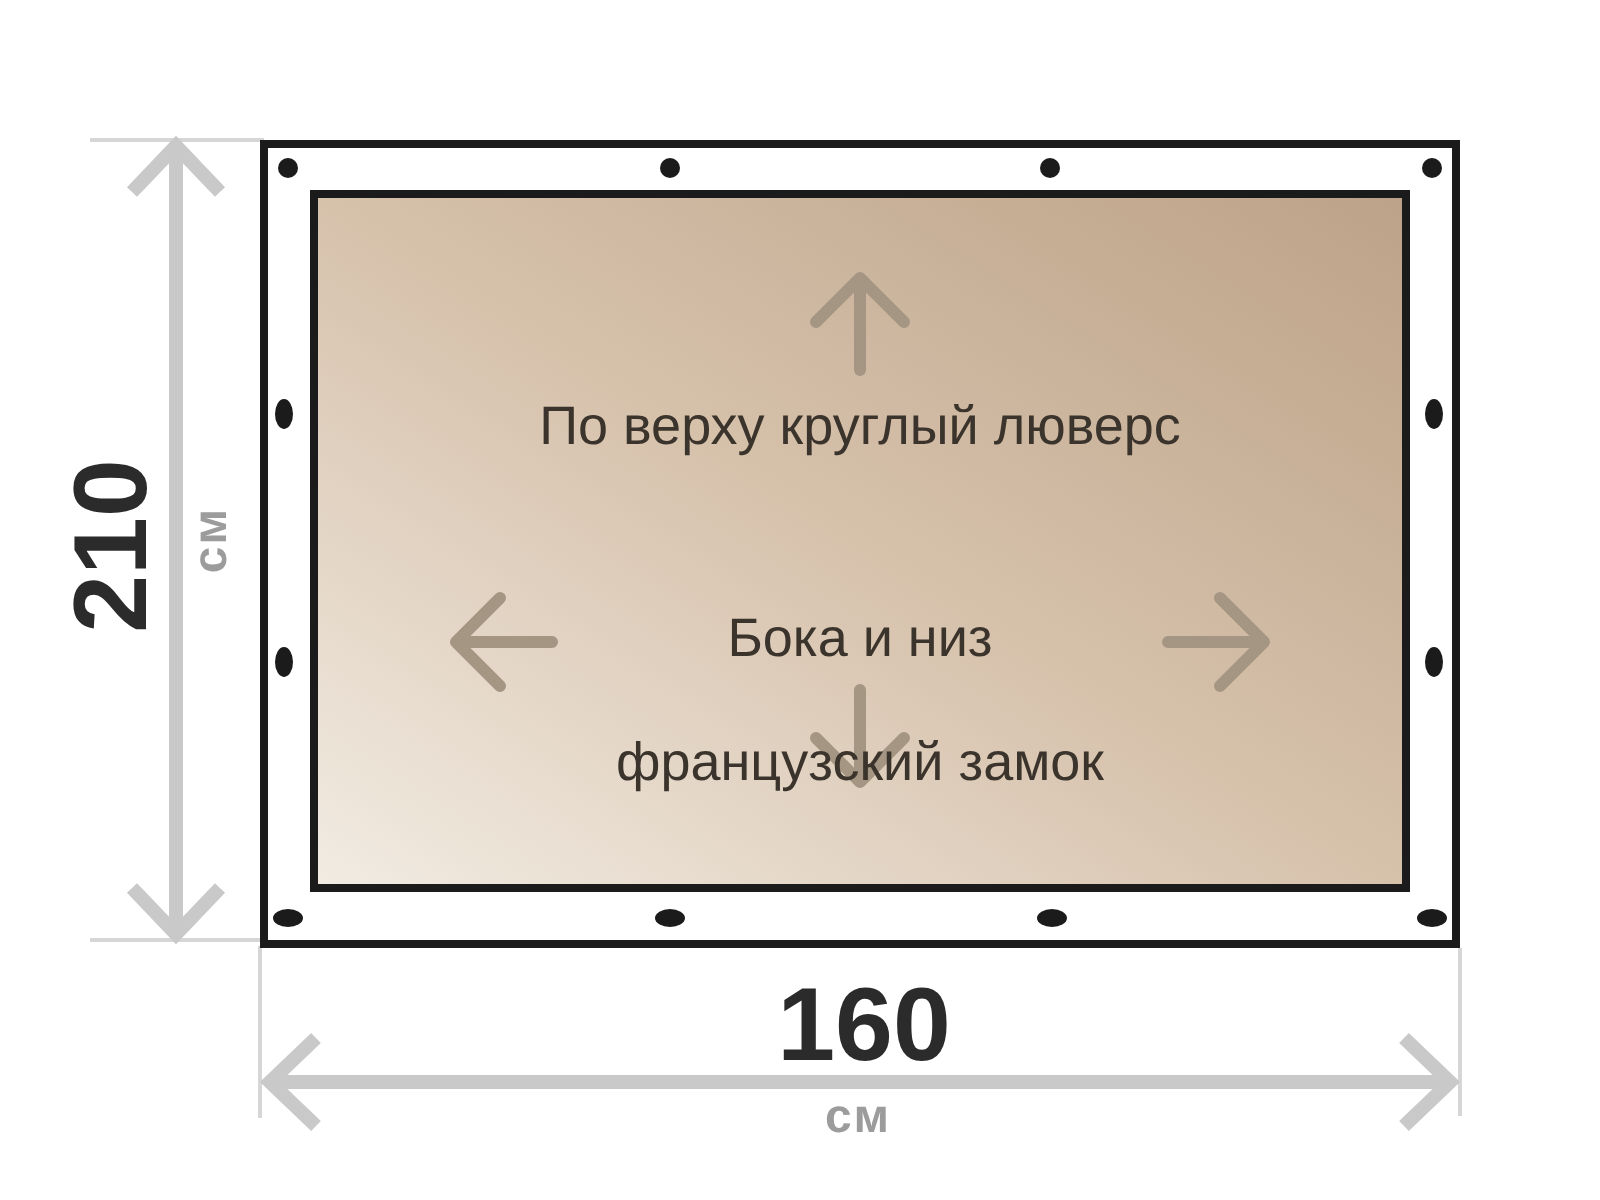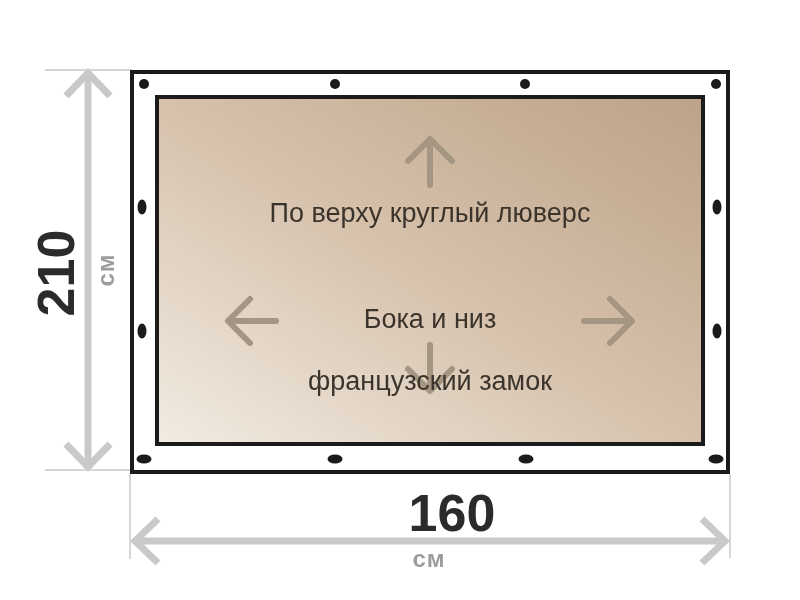--- a/index.html
+++ b/index.html
@@ -30,21 +30,21 @@
   .dim-value { position:absolute; font-weight:bold; font-size:52px;
                color:var(--dimension-value,#2b2b2b); text-align:center; }
   .dim-unit  { position:absolute; font-weight:bold; font-size:24px;
                color:var(--dimension-unit,#9c9c9c); text-align:center;
                letter-spacing:1px; }
 
   #height-value { left:-44px; top:245px; width:200px; line-height:56px;
                   transform:rotate(-90deg); }
   #height-unit  { left:56px;  top:258px; width:100px; line-height:24px;
                   transform:rotate(-90deg); }
-  #width-value  { left:132px; top:487px; width:600px; line-height:52px;margin-left:20px; }
+  #width-value  { left:132px; top:487px; width:600px; line-height:52px; }
   #width-unit   { left:129px; top:547px; width:600px; line-height:24px; }
 </style>
 </head>
 <body style="--canvas-bg: #ffffff; --outline: #1b1b1b; --tarp-light: #f2ece3; --tarp-mid: #d6c1ab; --tarp-dark: #bca288; --grommet: #1b1b1b; --inner-arrow: #a49682; --annotation-text: #3b342c; --dimension-arrow: #c9c9c9; --extension-line: #d6d6d6; --dimension-value: #2b2b2b; --dimension-unit: #9c9c9c;">
 
 <div class="stage">
 
   <svg width="800" height="600" viewBox="0 0 800 600">
     <defs>
       <linearGradient id="tarpGrad" x1="0" y1="1" x2="1" y2="0">

